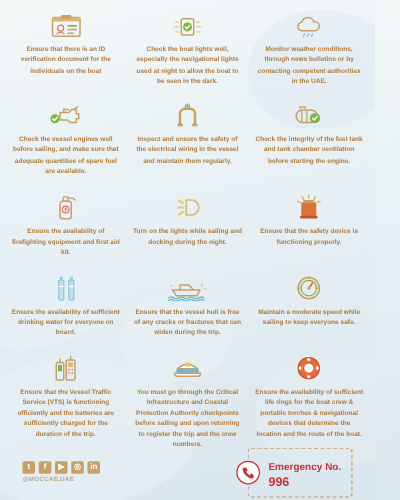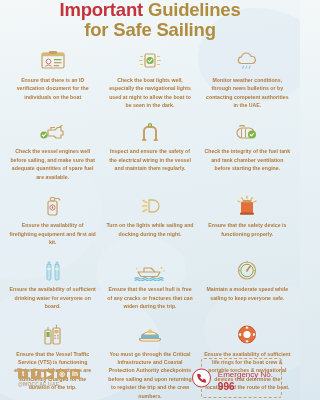--- a/index.html
+++ b/index.html
@@ -93,39 +93,34 @@
     position: relative;
   }
   .emg-badge {
     position: absolute; left: -10px; top: 50%;
     transform: translateY(-50%);
     width: 19px; height: 19px; border-radius: 50%;
     background: #fff; border: 1.5px solid #c4333c;
     display: flex; align-items: center; justify-content: center;
   }
   .emg-text { line-height: 1.12; }
-  .emg-label { font-size: 8px; font-weight: normal; color: #c4333c; white-space: nowrap; }
+  .emg-label { font-size: 8px; font-weight: bold; color: #c4333c; white-space: nowrap; }
   .emg-number { font-size: 10px; font-weight: bold; color: #c4333c; }
 </style>
 </head>
 <body>
 
 <div class="blob blob-a"></div>
 <div class="blob blob-b"></div>
 <div class="blob blob-c"></div>
 <div class="blob blob-d"></div>
 <div class="blob blob-e"></div>
 
 <div class="sheet">
 
-  <div class="title">
-    <span class="t-red">Important</span>
-    <span class="t-gold">Guidelines</span>
-    <div class="title-line2">for Safe Sailing</div>
-  </div>
 
   <div class="grid">
 
     <div class="row row-1">
       <div class="cell">
         <div class="icon-wrap">
           <svg width="26" height="21" viewBox="0 0 26 21">
             <rect x="2" y="3" width="22" height="15" rx="1.5" fill="none" stroke="#c9a063" stroke-width="1.2"></rect>
             <rect x="2" y="3" width="22" height="3.2" fill="#d8b877"></rect>
             <rect x="9" y="1" width="8" height="3" rx="1" fill="#c9a063"></rect>

